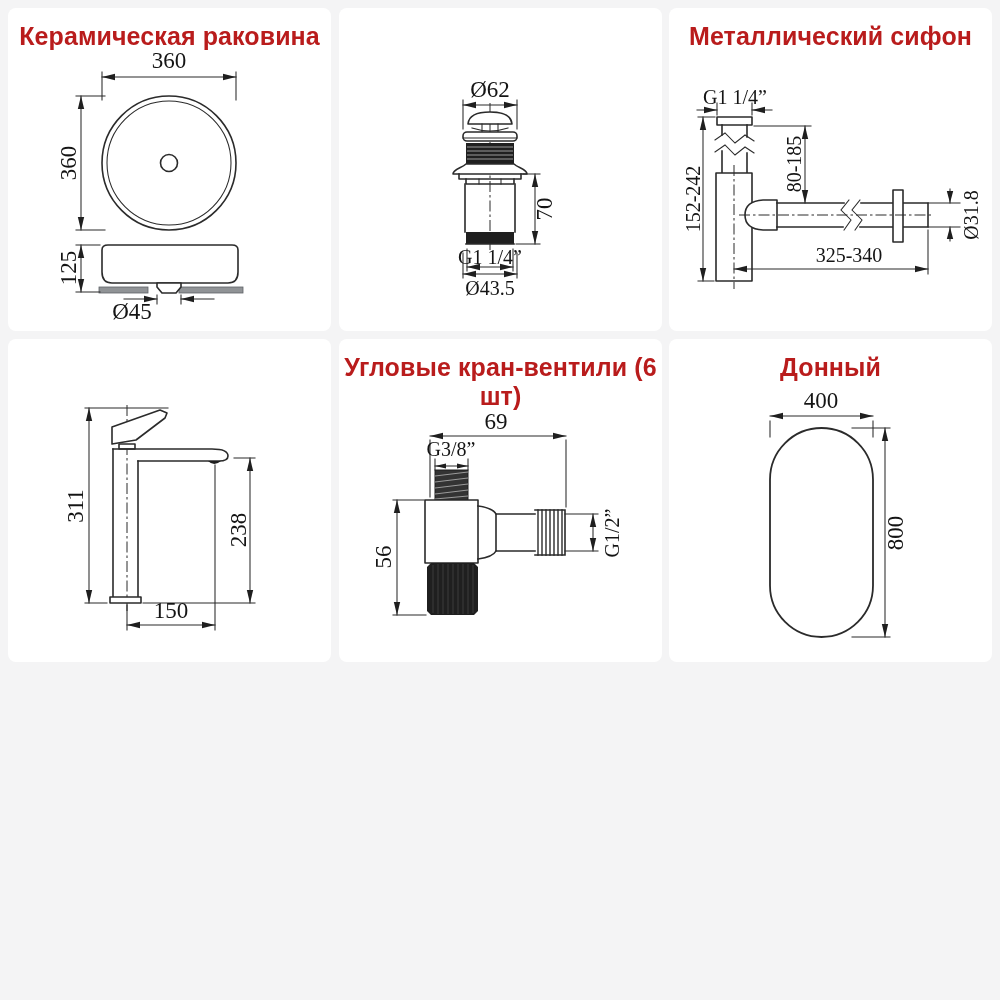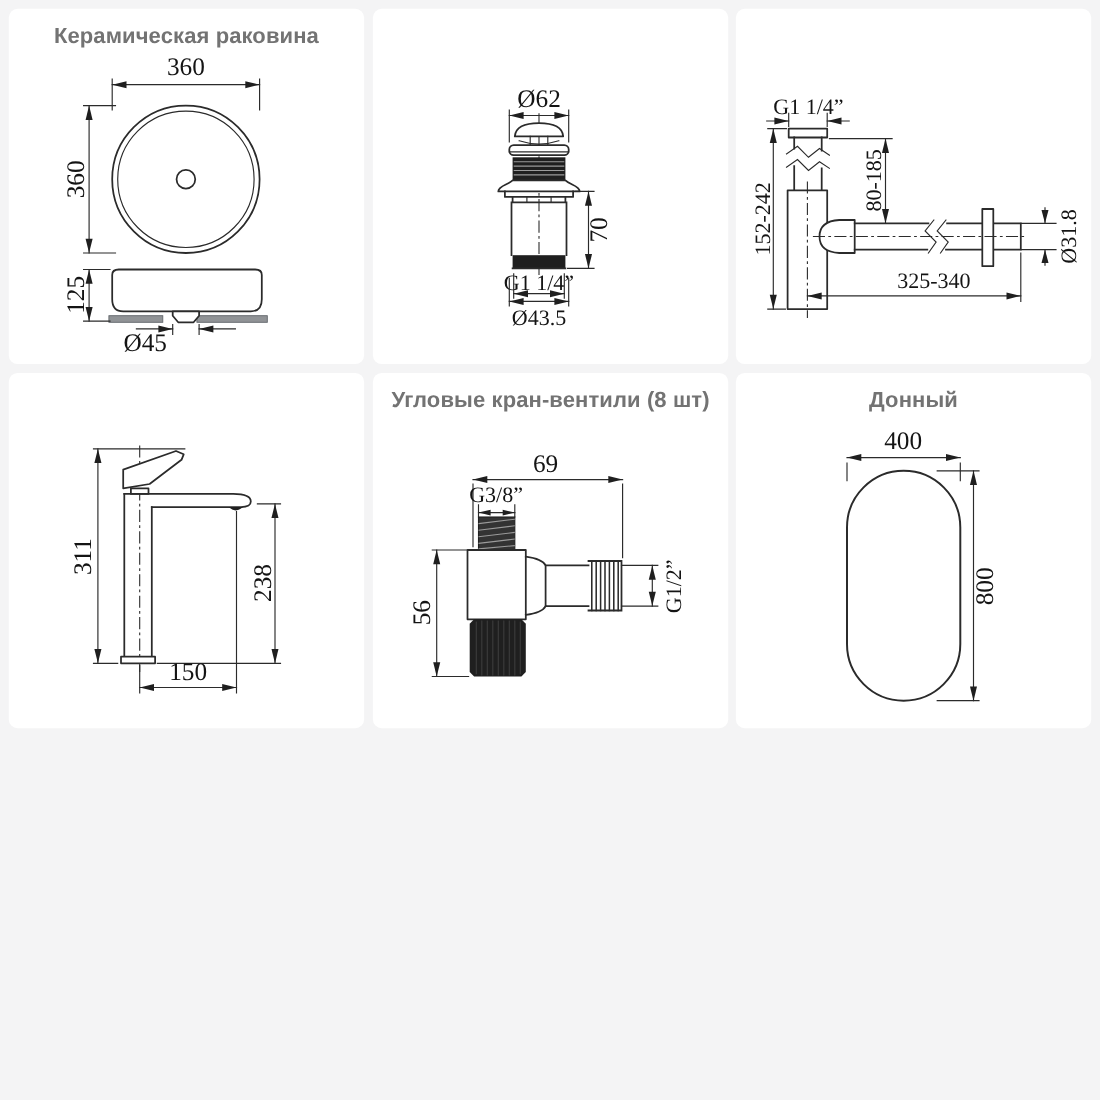--- a/index.html
+++ b/index.html
@@ -8,21 +8,21 @@
     background:#f4f4f5;
     font-family:"Liberation Sans","DejaVu Sans",sans-serif;
     position:relative;overflow:hidden;
   }
   .card{
     position:absolute;width:323px;height:323px;
     background:#ffffff;border-radius:8px;
   }
   .card-title{
     position:absolute;top:14px;left:0;width:100%;
-    text-align:center;font-size:20px;font-weight:700;color:#737373;
+    text-align:center;font-size:25px;font-weight:700;color:#b91c1c;
     letter-spacing:.1px;
   }
   .card svg{position:absolute;left:0;top:0;}
   
   .ln{fill:none;stroke:#2b2b2b;stroke-width:1.6;stroke-linecap:square;stroke-linejoin:round;}
   .wf{fill:#ffffff;stroke:#2b2b2b;stroke-width:1.6;stroke-linejoin:round;}
   .ext{fill:none;stroke:#2b2b2b;stroke-width:1.05;stroke-linecap:square;}
   .cl{fill:none;stroke:#2b2b2b;stroke-width:1;stroke-dasharray:11 3 2.5 3;}
   .ah{fill:#1f1f1f;stroke:none;}
   .df{fill:#1f1f1f;stroke:none;}
@@ -127,20 +127,21 @@
         <path class="ext" d="M124,245 V270 M178,245 V270"></path>
         <path class="ext" d="M124,266 H178"></path>
         <polygon class="ah" points="124,266 137,262.8 137,269.2"></polygon>
         <polygon class="ah" points="178,266 165,262.8 165,269.2"></polygon>
         <text class="dts" x="151" y="287" text-anchor="middle">Ø43.5</text>
       </g>
     </svg>
   </div>
 
   <div class="card" style="left:669px;top:8px">
+    <div class="card-title">Металлический сифон</div>
     <svg width="323" height="323" viewBox="0 0 323 323">
       <g>
         <text class="dts" x="66" y="96" text-anchor="middle">G1 1/4”</text>
         <path class="ext" d="M48,95 V107 M83,95 V107"></path>
         <path class="ext" d="M28,102 H48 M103,102 H83"></path>
         <polygon class="ah" points="48,102 35,98.8 35,105.2"></polygon>
         <polygon class="ah" points="83,102 96,98.8 96,105.2"></polygon>
       </g>
       <g>
         <rect class="wf" x="48" y="109" width="35" height="8"></rect>
@@ -216,21 +217,21 @@
         <path class="ext" d="M119,266 V291 M207,126 V291"></path>
         <path class="ext" d="M119,286 H207"></path>
         <polygon class="ah" points="119,286 132,282.8 132,289.2"></polygon>
         <polygon class="ah" points="207,286 194,282.8 194,289.2"></polygon>
         <text class="dt" x="163" y="279" text-anchor="middle">150</text>
       </g>
     </svg>
   </div>
 
   <div class="card" style="left:339px;top:339px">
-    <div class="card-title">Угловые кран-вентили (8 шт)</div>
+    <div class="card-title">Угловые кран-вентили (6 шт)</div>
     <svg width="323" height="323" viewBox="0 0 323 323">
       <g>
         <path class="ext" d="M91,101 V158 M227,101 V168"></path>
         <path class="ext" d="M91,97 H227"></path>
         <polygon class="ah" points="91,97 104,93.8 104,100.2"></polygon>
         <polygon class="ah" points="227,97 214,93.8 214,100.2"></polygon>
         <text class="dt" x="157" y="90" text-anchor="middle">69</text>
       </g>
       <g>
         <text class="dts" x="112" y="117" text-anchor="middle">G3/8”</text>

